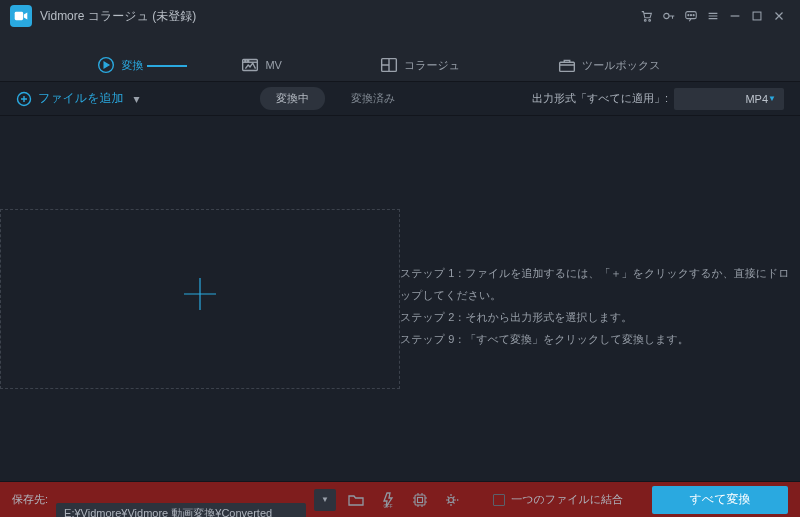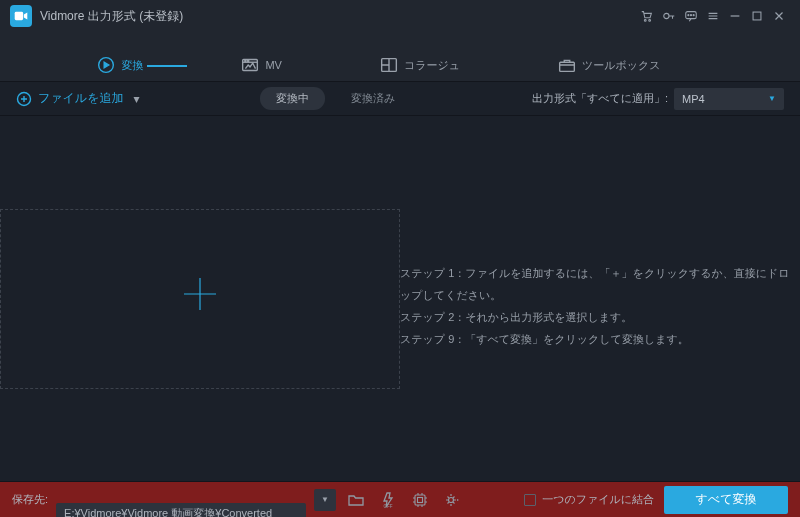--- a/index.html
+++ b/index.html
@@ -24,51 +24,51 @@
   .subbar { height: 34px; background: #1b2029; display: flex; align-items: center; padding: 0 16px; border-bottom: 1px solid #12151c; }
   .addfile { display: flex; align-items: center; color: #2aa9e0; cursor: pointer; gap: 6px; }
   .addfile svg { width: 16px; height: 16px; }
   .addfile .chev { color: #9aa1ab; margin-left: 4px; }
   .subbar .center { flex: 1; display: flex; justify-content: center; gap: 10px; align-items: center; }
   .pill { padding: 4px 16px; border-radius: 11px; cursor: pointer; color: #b7bdc5; font-size: 11px; font-family: Liberation Serif, serif; }
   .pill.active { background: #2d333d; }
   .pill.dim { color: #838b95; }
   .subbar .right { display: flex; align-items: center; gap: 6px; font-size: 11px; }
   .outlabel { color: #adb4be; }
-  .outsel { background: #2d333d; height: 22px; width: 110px; display: flex; align-items: center; justify-content: space-between; padding: 0 8px; border-radius: 2px; cursor: pointer; color: #bcc3cc; }
+  .outsel { background: #2d333d; height: 22px; width: 110px; display: flex; align-items: center; justify-content: flex-end; padding: 0 8px; border-radius: 2px; cursor: pointer; color: #bcc3cc; }
   .outsel .chev2 { color: #2aa9e0; font-size: 8px; }
 
   .main { height: 365px; background: #1b2029; display: flex; flex-direction: row; align-items: center; justify-content: center; }
   .dropzone { width: 440px; height: 180px; border: 1px dashed #3c424c; display: flex; align-items: center; justify-content: center; cursor: pointer; }
   .dropzone .plus { color: #2aa9e0; font-size: 36px; font-weight: 200; }
   .dropzone .plus svg { width: 44px; height: 44px; }
   .steps { width: 440px; margin-top: 14px; color: #979ea8; font-size: 11px; line-height: 2.0; }
 
   .footer { height: 36px; background: #7f1d1d; display: flex; align-items: center; padding: 0 12px; gap: 8px; border-top: 1px solid #12151c; }
   .savelabel { color: #b2b8c1; font-size: 11px; }
   .savepath { background: #2d333d; height: 22px; width: 250px; display: flex; align-items: center; padding: 0 8px; border-radius: 2px; color: #aeb4bd; font-size: 11px; margin-top: 28px; }
   .chevbtn { background: #2d333d; height: 22px; width: 22px; display: flex; align-items: center; justify-content: center; border-radius: 2px; cursor: pointer; color: #9aa1ab; font-size: 8px; }
   .iconbtn { width: 24px; height: 24px; display: flex; align-items: center; justify-content: center; color: #9099a3; cursor: pointer; }
   .iconbtn svg { width: 18px; height: 18px; }
   .footer .gap { flex: 1; }
   .mergecheck { display: flex; align-items: center; gap: 6px; color: #aeb4bd; font-size: 11px; cursor: pointer; }
   .mergecheck .box { width: 12px; height: 12px; border: 1px solid #5a616c; border-radius: 1px; }
-  .convertall { width: 124px; height: 28px; background: #2aa9e0; color: #fff; display: flex; align-items: center; justify-content: center; font-size: 12px; border-radius: 2px; cursor: pointer; margin-left: 2px; }
+  .convertall { width: 136px; height: 28px; background: #2aa9e0; color: #fff; display: flex; align-items: center; justify-content: center; font-size: 12px; border-radius: 2px; cursor: pointer; margin-left: 21px; }
 </style>
 </head>
 <body>
 
 <div class="titlebar">
   <div class="logo">
     <svg viewBox="0 0 20 16">
         <rect x="1" y="2" width="12" height="12" rx="2" fill="#fff"></rect>
         <path d="M14 6 L19 3 L19 13 L14 10 Z" fill="#fff"></path>
       </svg>
   </div>
-  <div class="title">Vidmore 出力形式 (未登録)</div>
+  <div class="title">Vidmore コラージュ (未登録)</div>
   <div class="spacer"></div>
   <div class="winbtn">
     <svg viewBox="0 0 16 16" fill="none" stroke="currentColor" stroke-width="1.2">
         <path d="M2 3h2l1.5 7h6L13 5H5"></path>
         <circle cx="6" cy="13" r="1"></circle>
         <circle cx="11" cy="13" r="1"></circle>
       </svg>
   </div>
   <div class="winbtn">
     <svg viewBox="0 0 16 16" fill="none" stroke="currentColor" stroke-width="1.2">

